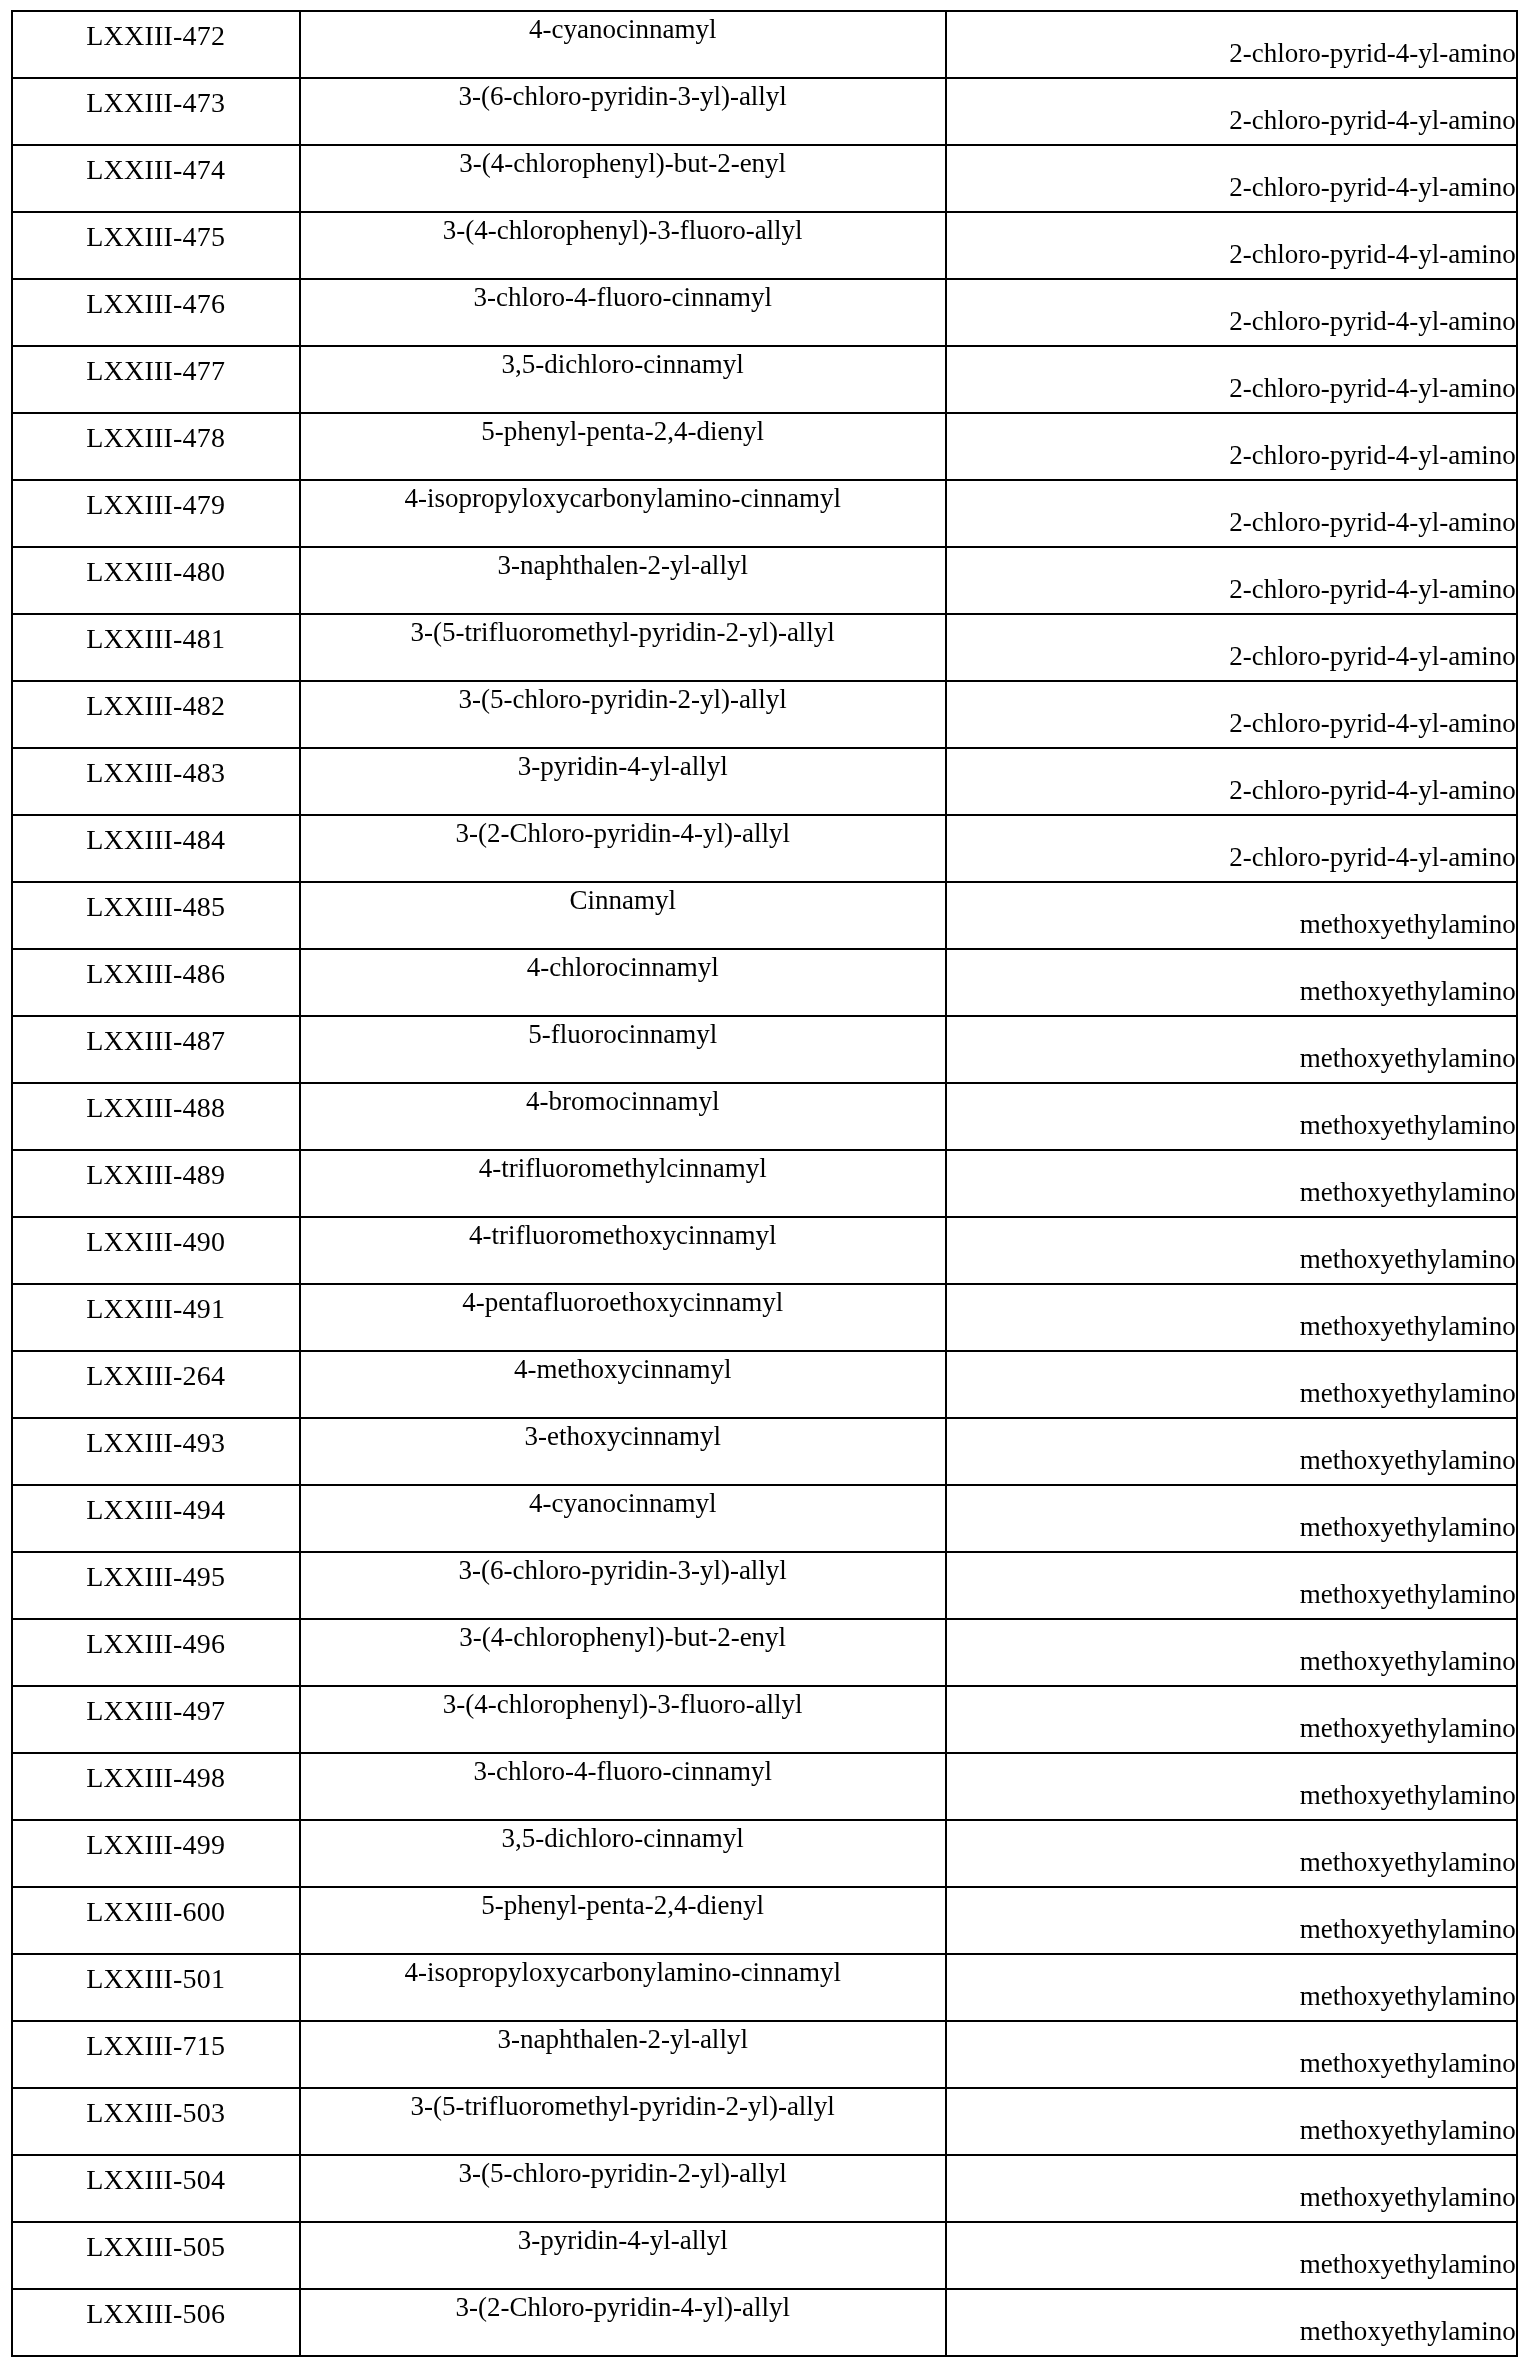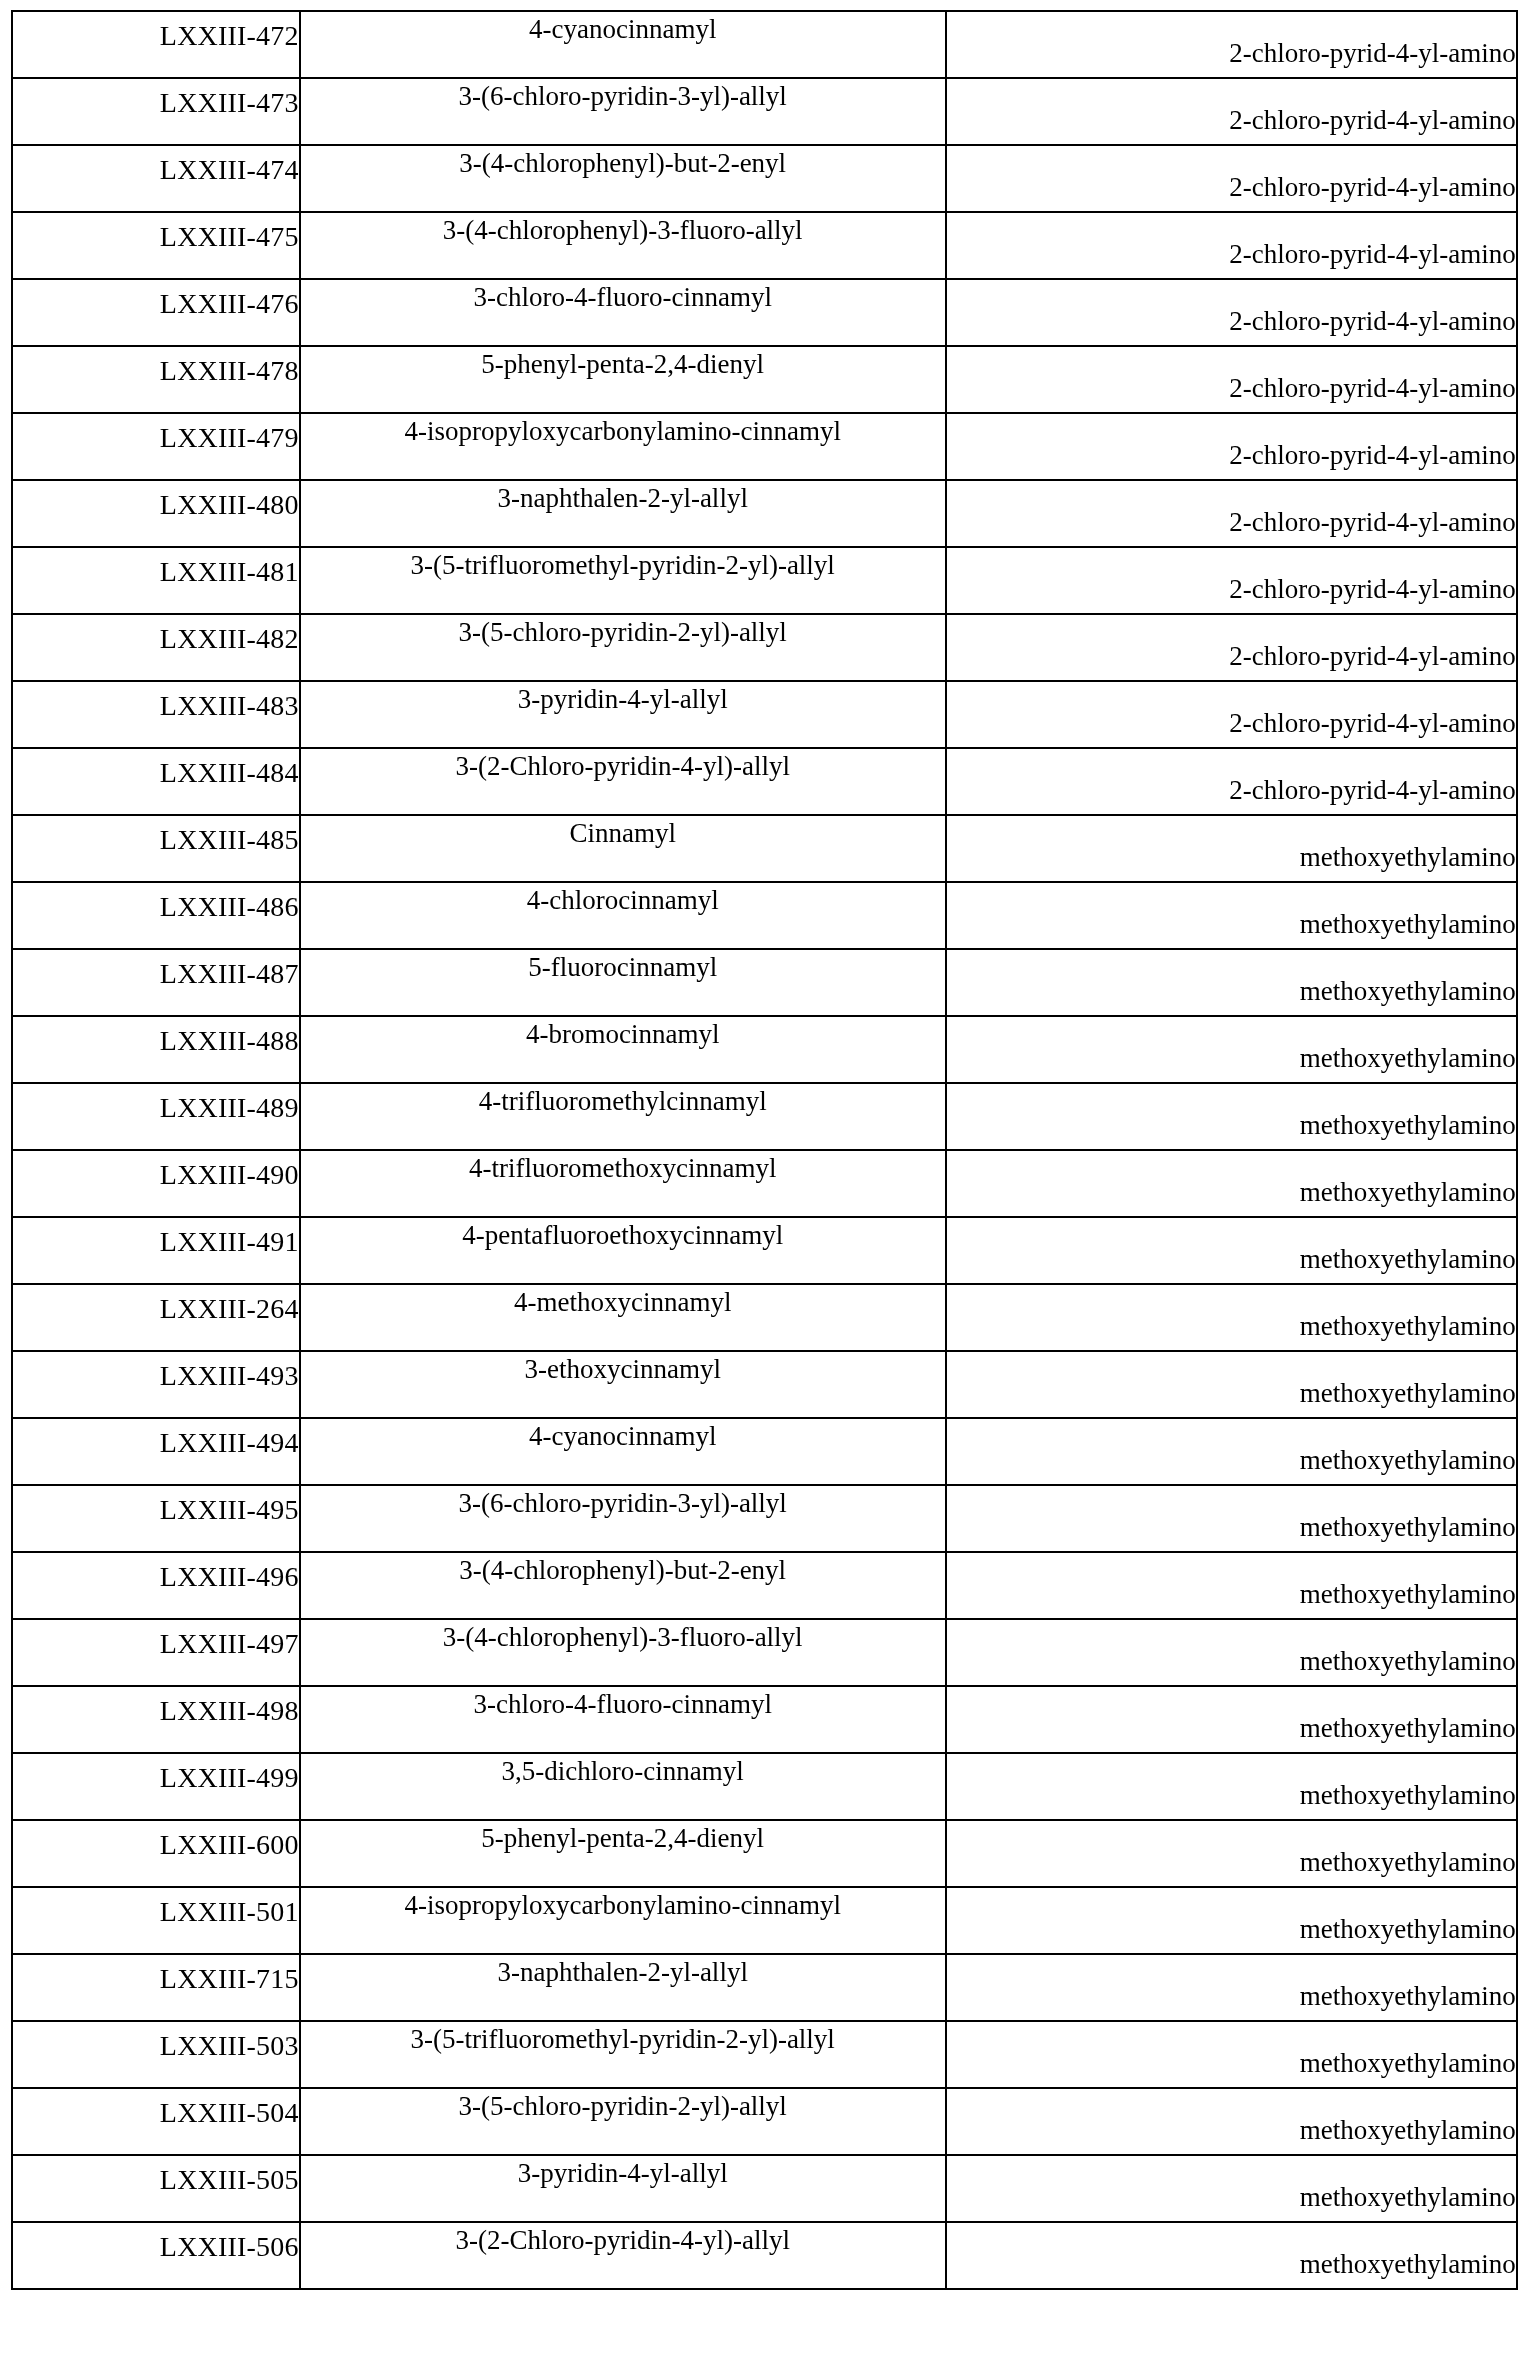--- a/index.html
+++ b/index.html
@@ -39,21 +39,21 @@
   }
   table.compound-table td {
     padding: 0;
     height: 65px;
     vertical-align: top;
     overflow: hidden;
   }
 
   .cell-code {
     display: block;
-    text-align: right;
+    text-align: center;
     font-size: 28px;
     line-height: 1;
     padding-top: 10.7px;
     letter-spacing: 0.2px;
     white-space: nowrap;
   }
   .cell-r {
     display: block;
     text-align: center;
     font-size: 27px;
@@ -134,20 +134,31 @@
           </td>
           <td class="col-r">
             <span class="cell-r">3-chloro-4-fluoro-cinnamyl</span>
           </td>
           <td class="col-amino">
             <span class="cell-amino">2-chloro-pyrid-4-yl-amino</span>
           </td>
         </tr>
         <tr>
           <td class="col-code">
+            <span class="cell-code">LXXIII-477</span>
+          </td>
+          <td class="col-r">
+            <span class="cell-r">3,5-dichloro-cinnamyl</span>
+          </td>
+          <td class="col-amino">
+            <span class="cell-amino">2-chloro-pyrid-4-yl-amino</span>
+          </td>
+        </tr>
+        <tr>
+          <td class="col-code">
             <span class="cell-code">LXXIII-478</span>
           </td>
           <td class="col-r">
             <span class="cell-r">5-phenyl-penta-2,4-dienyl</span>
           </td>
           <td class="col-amino">
             <span class="cell-amino">2-chloro-pyrid-4-yl-amino</span>
           </td>
         </tr>
         <tr>

